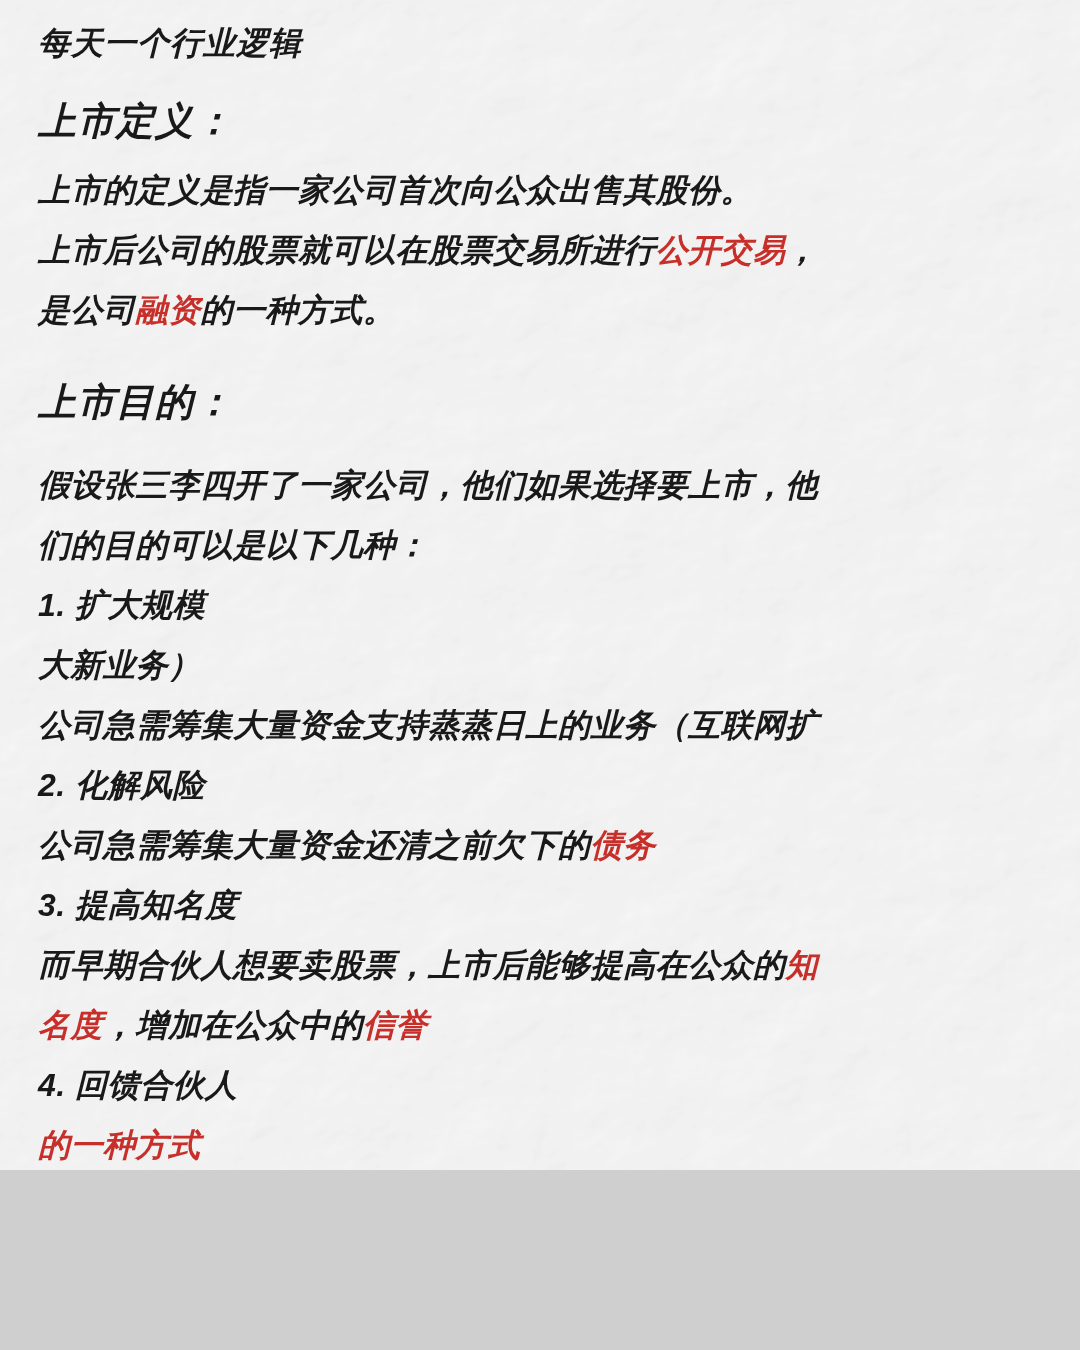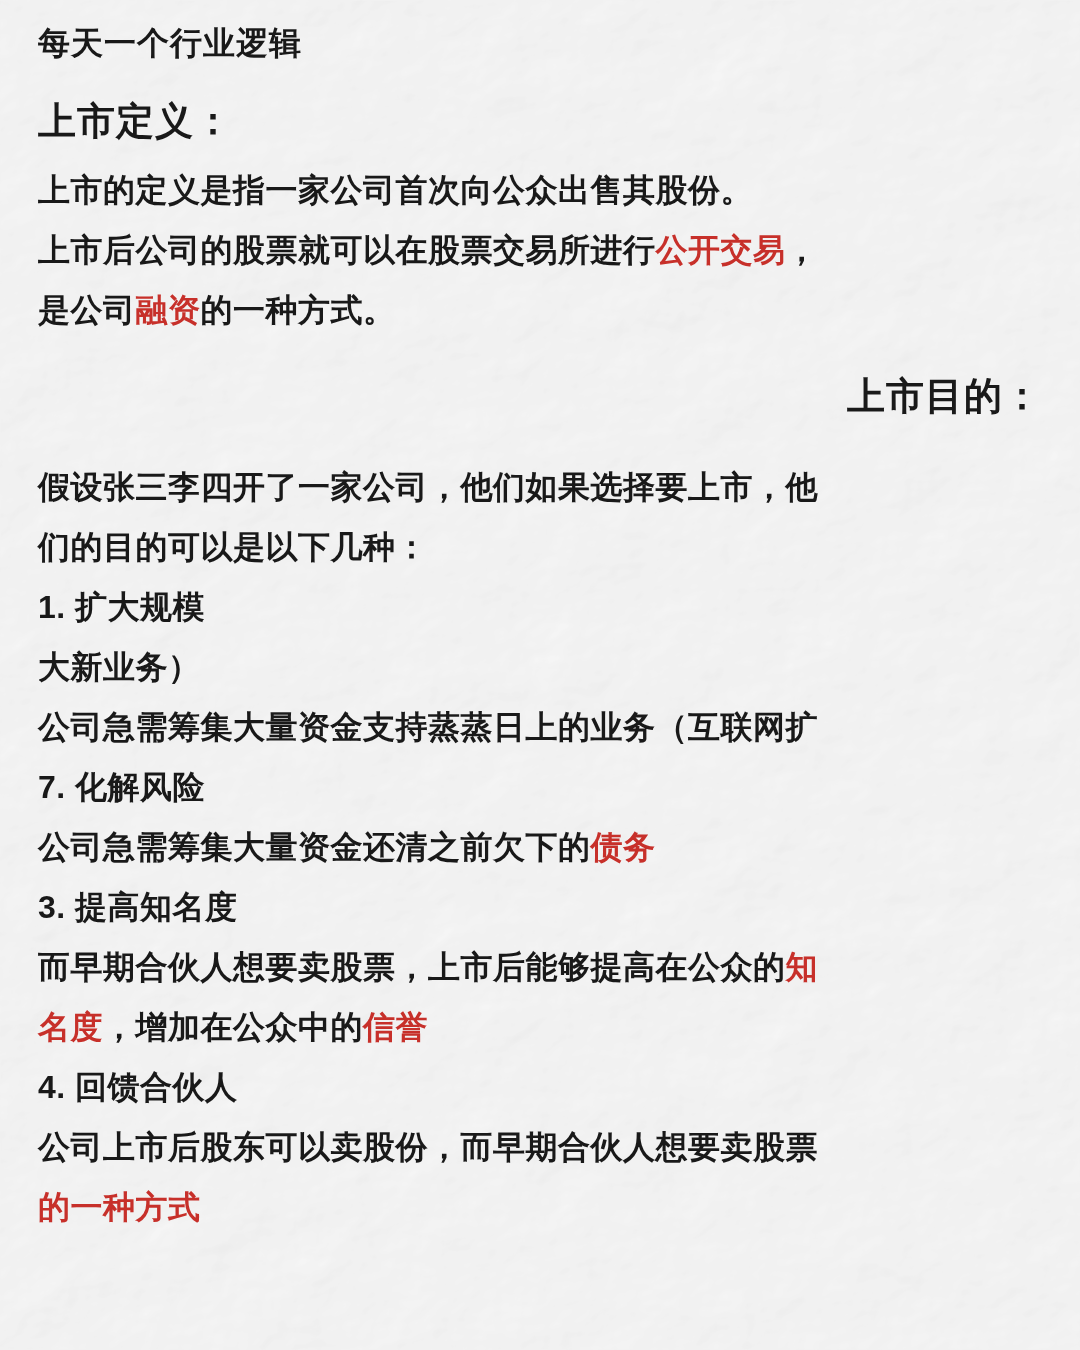--- a/index.html
+++ b/index.html
@@ -9,23 +9,24 @@
   }
   * { box-sizing: border-box; }
   html, body { margin: 0; padding: 0; }
   body {
     font-family: "Liberation Sans", "DejaVu Sans", sans-serif;
     background: #cfcfcf;
   }
   .page {
     position: relative;
     width: 1080px;
-    height: 1350px;
+    height: 1170px;
     background: var(--bg);
     overflow: hidden;
+    font-style: italic;
   }
   .paper-svg {
     position: absolute;
     inset: 0;
     display: block;
   }
   .content {
     position: relative;
     z-index: 2;
     padding: 24px 38px 0 38px;
@@ -39,24 +40,24 @@
     letter-spacing: 1px;
   }
   .section-heading {
     font-size: 38px;
     line-height: 66px;
     font-weight: 700;
     margin: 0;
     letter-spacing: 1px;
   }
   .heading-definition { margin-top: 26px; }
-  .heading-purpose   { margin-top: 23px; text-align: right; }
+  .heading-purpose   { margin-top: 29px; }
   .lines { margin: 0; }
   .lines-definition { margin-top: 6px; }
-  .lines-purpose    { margin-top: 28px; }
+  .lines-purpose    { margin-top: 20px; }
   .line {
     font-size: 32px;
     line-height: 60px;
     font-weight: 700;
     margin: 0;
     letter-spacing: 0.5px;
     white-space: nowrap;
   }
   .seg { color: var(--fg); }
   .seg.red { color: var(--accent); }
@@ -110,39 +111,36 @@
       <p class="line">
         <span class="seg">1. 扩大规模</span>
       </p>
       <p class="line">
         <span class="seg">大新业务）</span>
       </p>
       <p class="line">
         <span class="seg">公司急需筹集大量资金支持蒸蒸日上的业务（互联网扩</span>
       </p>
       <p class="line">
-        <span class="seg">7. 化解风险</span>
+        <span class="seg">2. 化解风险</span>
       </p>
       <p class="line">
         <span class="seg">公司急需筹集大量资金还清之前欠下的</span><span class="seg red">债务</span>
       </p>
       <p class="line">
         <span class="seg">3. 提高知名度</span>
       </p>
       <p class="line">
         <span class="seg">而早期合伙人想要卖股票，上市后能够提高在公众的</span><span class="seg red">知</span>
       </p>
       <p class="line">
         <span class="seg red">名度</span><span class="seg">，增加在公众中的</span><span class="seg red">信誉</span>
       </p>
       <p class="line">
         <span class="seg">4. 回馈合伙人</span>
       </p>
       <p class="line">
-        <span class="seg">公司上市后股东可以卖股份，而早期合伙人想要卖股票</span>
-      </p>
-      <p class="line">
         <span class="seg red">的一种方式</span>
       </p>
     </div>
 
   </div>
 </div>
 
 </body></html>

